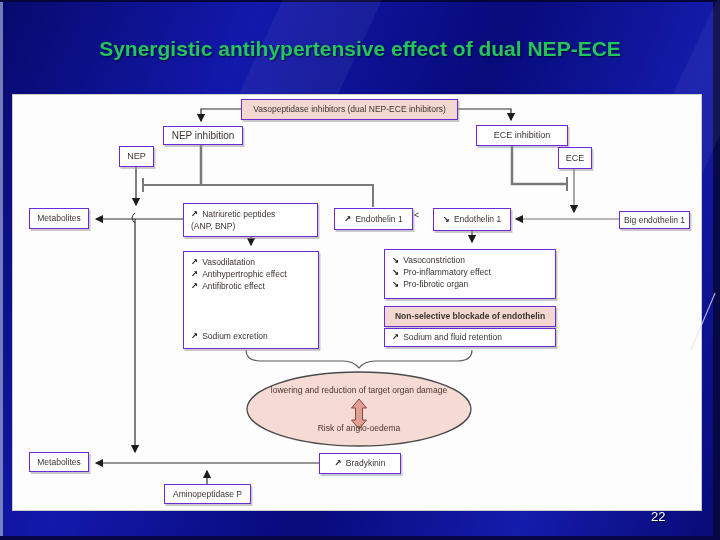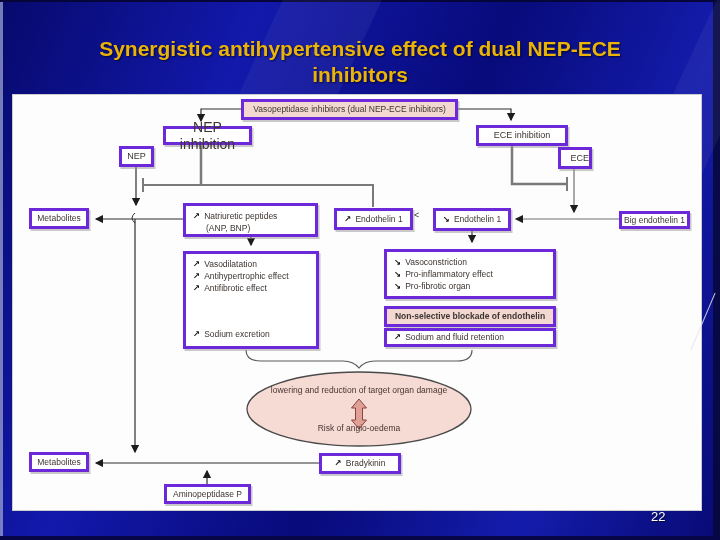--- a/index.html
+++ b/index.html
@@ -5,53 +5,52 @@
   html,body{margin:0;padding:0;}
   body{
     width:720px;height:540px;position:relative;overflow:hidden;
     font-family:"Liberation Sans","DejaVu Sans",sans-serif;
     background:
       linear-gradient(112deg, rgba(0,0,45,.45) 0%, rgba(35,45,200,.28) 28%, rgba(0,0,60,.38) 55%, rgba(45,60,205,.25) 78%, rgba(0,0,50,.4) 100%),
       #0c11a0;
   }
   .streak{position:absolute;background:rgba(255,255,255,.05);transform-origin:center;pointer-events:none;}
   .edge{position:absolute;pointer-events:none;}
-  .title{position:absolute;top:36px;left:0;width:720px;text-align:center;color:#eab308;
+  .title{position:absolute;top:36px;left:0;width:720px;text-align:center;color:#22c55e;
     font-weight:bold;font-size:21px;line-height:26px;text-shadow:1px 1px 2px rgba(0,0,0,.65);}
   .page-num{position:absolute;left:651px;top:509px;color:#fff;font-size:13px;text-shadow:1px 1px 1px rgba(0,0,0,.6);}
   .panel{position:absolute;left:12px;top:94px;width:688px;height:415px;background:#fdfdfd;border:1px solid #cccccc;}
   .panel svg{position:absolute;left:0;top:0;}
-  .box{position:absolute;background:#ffffff;border:3px solid #6d28d9;box-shadow:1.5px 2px 0 rgba(150,150,150,.5);
+  .box{position:absolute;background:#ffffff;border:1px solid #6d28d9;box-shadow:1.5px 2px 0 rgba(150,150,150,.5);
     font-size:8.5px;color:#3b3430;display:flex;align-items:center;justify-content:center;line-height:1.18;box-sizing:border-box;text-align:center;}
   .box.pink{background:#f3d8d1;}
   .box.left{justify-content:flex-start;text-align:left;}
   .box.list{display:block;padding:5px 7px;text-align:left;}
   .row{display:flex;gap:4px;align-items:baseline;margin-bottom:2px;white-space:nowrap;}
   .dir{font-family:"DejaVu Sans",sans-serif;font-weight:bold;font-size:8.5px;color:#161310;}
-  .indent{margin-left:13px;white-space:nowrap;}
+  .indent{white-space:nowrap;}
   .bottom-item{position:absolute;left:7px;bottom:5px;}
   .lt{position:absolute;left:401px;top:115px;font-size:9px;color:#3b3430;}
   .etext{position:absolute;text-align:center;font-size:8.5px;color:#4a3530;line-height:11px;width:224px;left:234px;}
   .bold{font-weight:bold;}
   .scratch{position:absolute;left:672px;top:321px;width:62px;height:1px;background:rgba(225,228,240,.85);transform:rotate(113deg);z-index:9;}
 </style>
 </head>
 <body>
 
 <div class="edge" style="left:0;top:0;width:3px;height:540px;background:#9aa3d0;opacity:.75;"></div>
 <div class="edge" style="left:0;top:0;width:720px;height:2px;background:#05053a;"></div>
 <div class="edge" style="left:713px;top:0;width:7px;height:540px;background:#070838;opacity:.85;"></div>
 <div class="edge" style="left:0;top:536px;width:720px;height:4px;background:#060648;"></div>
 <div class="streak" style="left:80px;top:-40px;width:500px;height:90px;transform:rotate(115deg);"></div>
 <div class="streak" style="left:420px;top:120px;width:520px;height:60px;transform:rotate(115deg);"></div>
 <div class="scratch"></div>
 
 <div class="title">
   <div>Synergistic antihypertensive effect of dual NEP-ECE</div>
-  <div>inhibitors</div>
 </div>
 
 <div class="panel">
 
   <svg width="688" height="415" viewBox="0 0 688 415">
     <defs>
       <marker id="arr" markerWidth="8" markerHeight="8" refX="6" refY="3.5" orient="auto">
         <path d="M0,0 L7,3.5 L0,7 Z" fill="#1c1c1c"></path>
       </marker>
     </defs>
@@ -90,33 +89,33 @@
 
     <path d="M306,368 L83,368" fill="none" stroke="#2e2e2e" stroke-width="1.2" marker-end="url(#arr)"></path>
 
     <path d="M194,389 L194,376" fill="none" stroke="#2e2e2e" stroke-width="1.2" marker-end="url(#arr)"></path>
   </svg>
 
   <div class="box pink" style="left:228px;top:4px;width:217px;height:21px;">
     <span>Vasopeptidase inhibitors (dual NEP-ECE inhibitors)</span>
   </div>
 
-  <div class="box" style="left:150px;top:31px;width:89px;height:19px;font-size:14px;">
+  <div class="box" style="left:150px;top:31px;width:80px;height:19px;font-size:10px;">
     <span>NEP inhibition</span>
   </div>
 
   <div class="box" style="left:463px;top:30px;width:92px;height:21px;font-size:9px;">
     <span>ECE inhibition</span>
   </div>
 
   <div class="box" style="left:106px;top:51px;width:35px;height:21px;font-size:9px;">
     <span>NEP</span>
   </div>
 
-  <div class="box" style="left:545px;top:52px;width:34px;height:22px;font-size:9px;justify-content:flex-end;">
+  <div class="box" style="left:545px;top:52px;width:34px;height:22px;font-size:9px;">
     <span>ECE</span>
   </div>
 
   <div class="box" style="left:16px;top:113px;width:60px;height:21px;">
     <span>Metabolites</span>
   </div>
 
   <div class="box list" style="left:170px;top:108px;width:135px;height:34px;">
     <div class="row">
       <span class="dir">↗</span>

